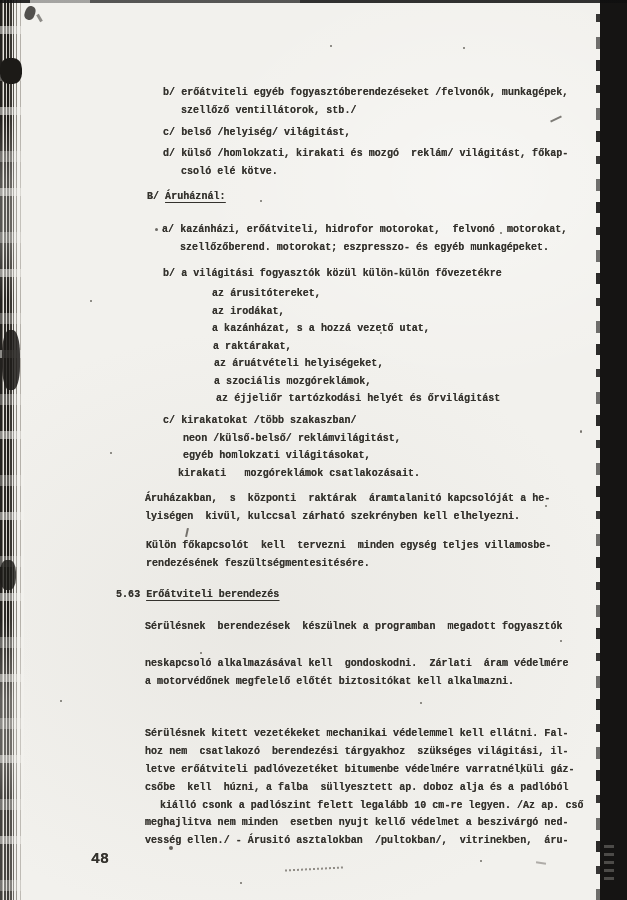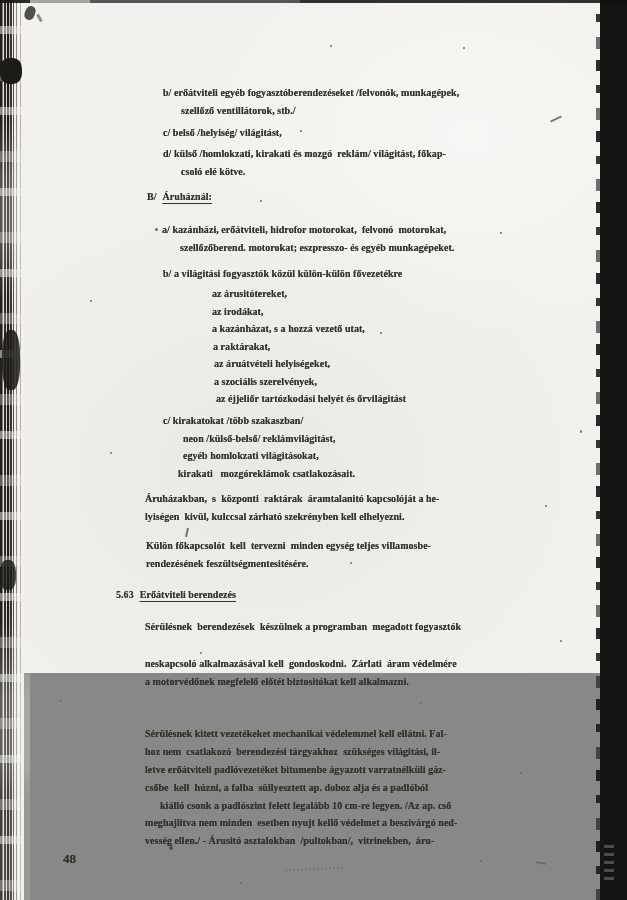--- a/index.html
+++ b/index.html
@@ -1,38 +1,38 @@
 <!DOCTYPE html>
 <html><head>
 <meta charset="utf-8">
 <style>
   html,body{margin:0;padding:0;}
   body{width:627px;height:900px;overflow:hidden;background:#888;}
   .page{
-    position:relative;width:627px;height:673px;
+    position:relative;width:627px;height:900px;
     background:
       radial-gradient(ellipse 400px 300px at 75% 20%, rgba(255,255,255,.35), rgba(255,255,255,0) 70%),
       radial-gradient(ellipse 500px 400px at 40% 70%, rgba(210,207,200,.25), rgba(210,207,200,0) 75%),
       #f2f1ed;
-    font-family:Liberation Serif, serif;
+    font-family:Liberation Mono, monospace;
     color:#34322d;
     border-radius:9px;
   }
   .line{
     position:absolute;
     font-size:10px;
     font-weight:bold;
     letter-spacing:.05px;
     white-space:pre;
     color:#34322d;
     text-shadow:0 0 .4px rgba(40,38,34,.7);
   }
   .u{ text-decoration:underline; text-underline-offset:3px; text-decoration-thickness:1px; }
   .heading{ display:flex; gap:6px; }
-  .pagenum{ font-size:13px; }
+  .pagenum{ font-size:15px;margin-left:28px; }
 
   
   .edge-top{
     position:absolute;left:0;top:0;width:627px;height:3px;
     background:linear-gradient(to right, rgba(20,20,20,.9) 0 30px, rgba(20,20,20,.35) 30px 90px,
        rgba(20,20,20,.7) 90px 300px, rgba(15,15,15,.85) 300px 627px);
   }
   .edge-right{
     position:absolute;left:600px;top:0;width:27px;height:900px;
     background:#151413;
@@ -93,21 +93,21 @@
 
   <div class="line" style="left:162px;top:224px">a/ kazánházi, erőátviteli, hidrofor motorokat,  felvonó  motorokat,</div>
   <div class="line" style="left:180px;top:242px">szellőzőberend. motorokat; eszpresszo- és egyéb munkagépeket.</div>
   <div class="line" style="left:163px;top:268px">b/ a világitási fogyasztók közül külön-külön fővezetékre</div>
 
   <div class="line" style="left:212px;top:288px">az árusitótereket,</div>
   <div class="line" style="left:212px;top:306px">az irodákat,</div>
   <div class="line" style="left:212px;top:323px">a kazánházat, s a hozzá vezető utat,</div>
   <div class="line" style="left:213px;top:341px">a raktárakat,</div>
   <div class="line" style="left:214px;top:358px">az áruátvételi helyiségeket,</div>
-  <div class="line" style="left:214px;top:376px">a szociális szerelvények,</div>
+  <div class="line" style="left:214px;top:376px">a szociális mozgóreklámok,</div>
   <div class="line" style="left:216px;top:393px">az éjjeliőr tartózkodási helyét és őrvilágitást</div>
 
   <div class="line" style="left:163px;top:415px">c/ kirakatokat /több szakaszban/</div>
   <div class="line" style="left:183px;top:433px">neon /külső-belső/ reklámvilágitást,</div>
   <div class="line" style="left:183px;top:450px">egyéb homlokzati világitásokat,</div>
   <div class="line" style="left:145px;top:493px">Áruházakban,  s  központi  raktárak  áramtalanitó kapcsolóját a he-</div>
 
   <div class="line" style="left:178px;top:468px">kirakati   mozgóreklámok csatlakozásait.</div>
   <div class="line" style="left:145px;top:511px">lyiségen  kivül, kulccsal zárható szekrényben kell elhelyezni.</div>
 
@@ -118,21 +118,21 @@
     <span>5.63</span><span class="u">Erőátviteli berendezés</span>
   </div>
 
   <div class="line" style="left:145px;top:621px">Sérülésnek  berendezések  készülnek a programban  megadott fogyasztók</div>
   <div class="line" style="left:145px;top:658px">neskapcsoló alkalmazásával kell  gondoskodni.  Zárlati  áram védelmére</div>
   <div class="line" style="left:145px;top:676px">a motorvédőnek megfelelő előtét biztositókat kell alkalmazni.</div>
 
 
   <div class="line" style="left:145px;top:728px">Sérülésnek kitett vezetékeket mechanikai védelemmel kell ellátni. Fal-</div>
   <div class="line" style="left:145px;top:746px">hoz nem  csatlakozó  berendezési tárgyakhoz  szükséges világitási, il-</div>
-  <div class="line" style="left:145px;top:764px">letve erőátviteli padlóvezetéket bitumenbe ágyazott varratnélküli gáz-</div>
+  <div class="line" style="left:145px;top:764px">letve erőátviteli padlóvezetéket bitumenbe védelmére varratnélküli gáz-</div>
   <div class="line" style="left:145px;top:782px">csőbe  kell  húzni, a falba  süllyesztett ap. doboz alja és a padlóból</div>
   <div class="line" style="left:160px;top:800px">kiálló csonk a padlószint felett legalább 10 cm-re legyen. /Az ap. cső</div>
   <div class="line" style="left:145px;top:817px">meghajlitva nem minden  esetben nyujt kellő védelmet a beszivárgó ned-</div>
   <div class="line" style="left:145px;top:835px">vesség ellen./ - Árusitó asztalokban  /pultokban/,  vitrinekben,  áru-</div>
 
   <div class="line pagenum" style="left:63px;top:851px">48</div>
 
   <div class="edge-left"></div>
   <div class="edge-left-fade"></div>
   <div class="edge-right-rough"></div>

